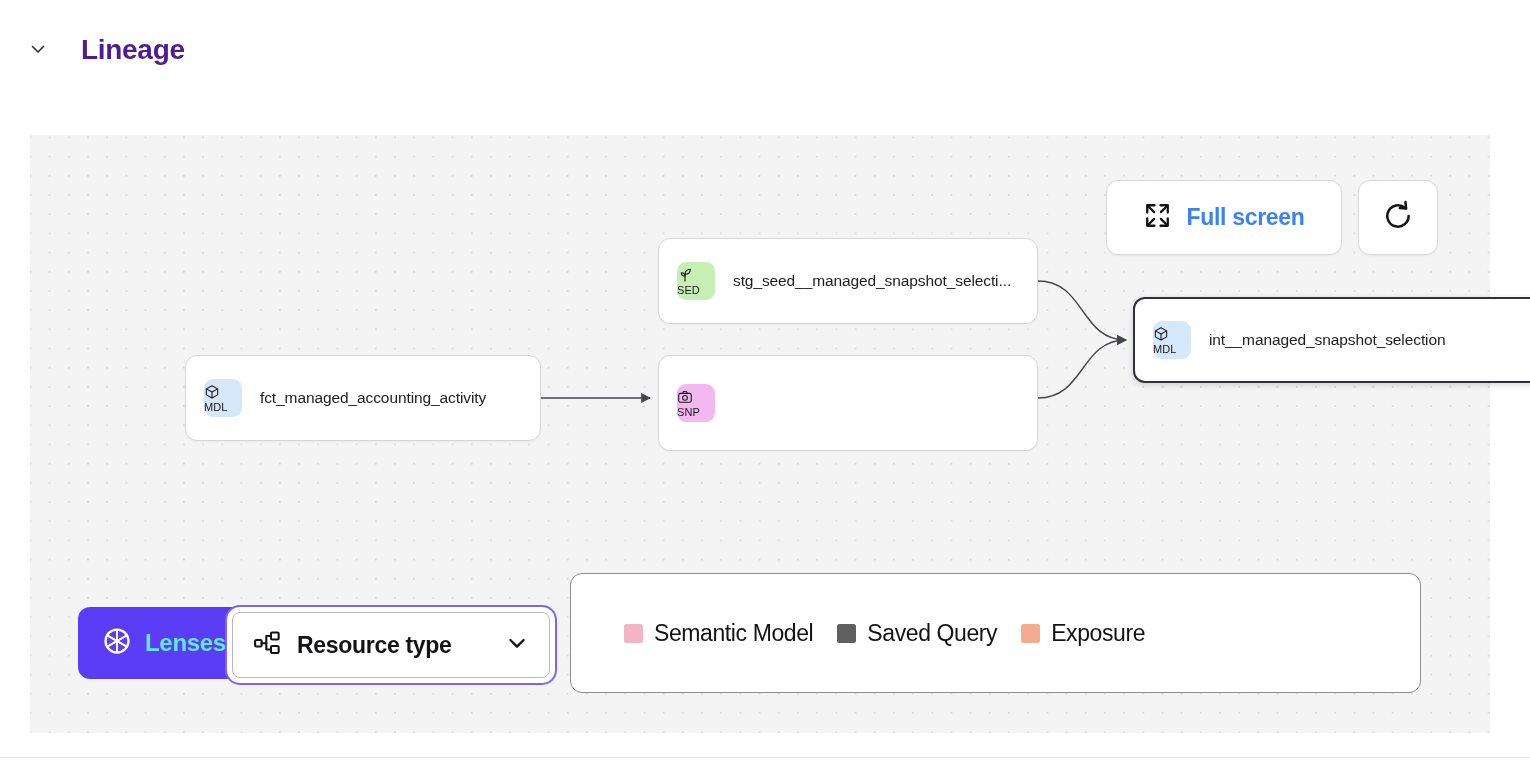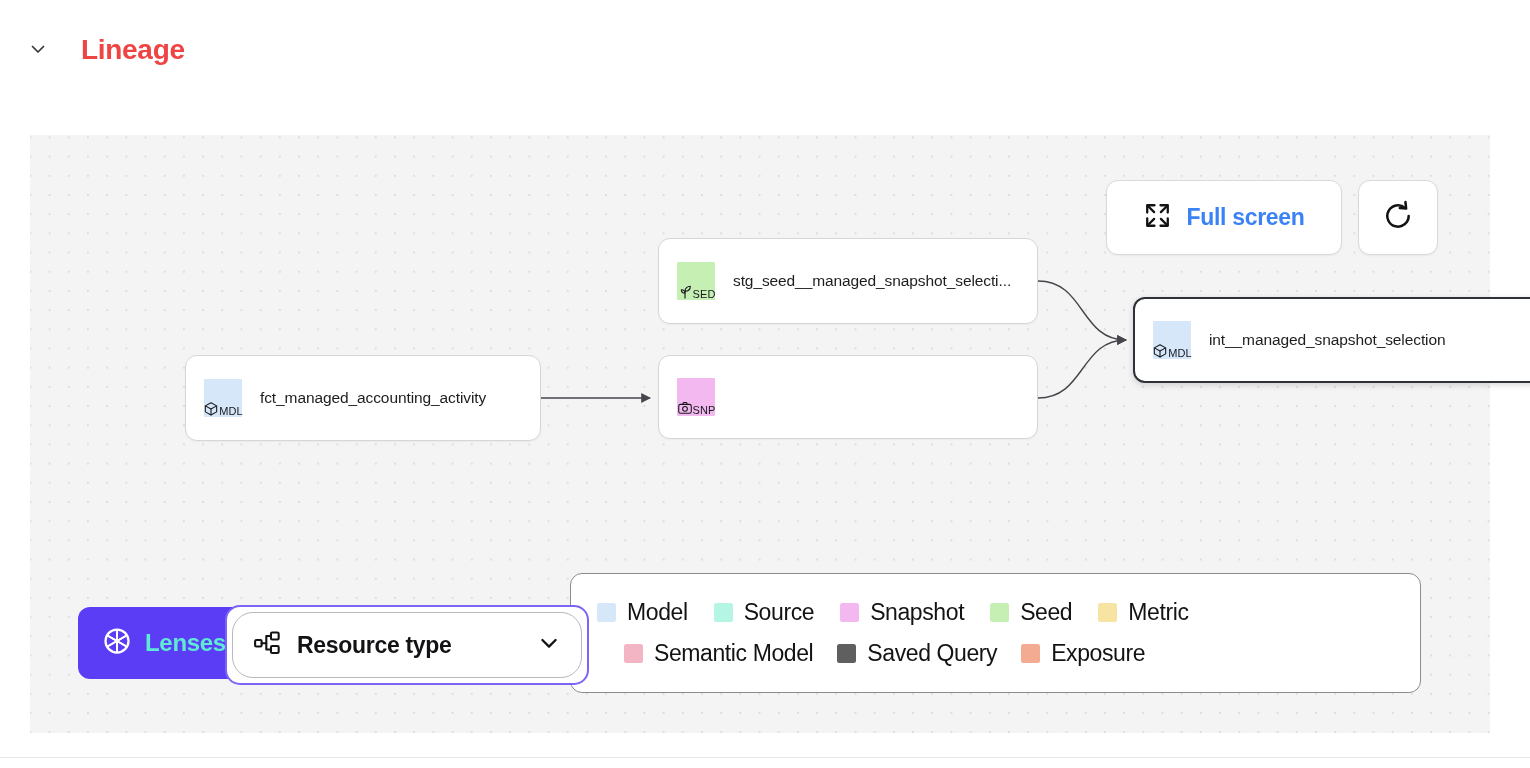--- a/index.html
+++ b/index.html
@@ -18,21 +18,21 @@
   }
   .chevron-btn {
     position: absolute; left: 25px; top: 36px;
     width: 26px; height: 26px;
     display: flex; align-items: center; justify-content: center;
     cursor: pointer;
   }
   .chevron-btn svg { display: block; }
   .section-title {
     position: absolute; left: 81px; top: 33px;
-    font-size: 28px; font-weight: 600; color: #ef4444;
+    font-size: 28px; font-weight: 600; color: #4c1d95;
     letter-spacing: -0.3px; line-height: 34px;
   }
 
   
   .canvas {
     position: absolute;
     left: 30px; top: 135px;
     width: 1460px; height: 598px;
     background-color: #f4f4f4;
     background-image: radial-gradient(circle, #dddddd 1.1px, transparent 1.2px);
@@ -54,43 +54,43 @@
     padding: 0 18px;
     cursor: pointer;
     box-shadow: 0 1px 2px rgba(16,18,24,0.04);
   }
   .node.selected {
     border: 2px solid #2f3138;
     box-shadow: 0 2px 6px rgba(16,18,24,0.16);
   }
   .node-badge {
     width: 38px; height: 38px;
-    border-radius: 1px;
-    display: flex; flex-direction: row;
-    align-items: flex-end; justify-content: center;
+    border-radius: 9px;
+    display: flex; flex-direction: column;
+    align-items: flex-start; justify-content: center;
     flex: 0 0 auto;
     gap: 0px;
   }
   .node-badge svg { display: block; }
   .badge-code {
     font-size: 11px; font-weight: 400; color: #17181c;
     line-height: 12px; margin-top: 1px;
     letter-spacing: 0.1px;
   }
   .node-label {
     margin-left: 18px;
     font-size: 15.5px; color: #1d1d20;
     white-space: nowrap; overflow: hidden; text-overflow: ellipsis;
     letter-spacing: -0.1px;
   }
 
   
   #node-fct   { left: 155px; top: 220px; width: 356px; height: 86px; }
   #node-seed  { left: 628px; top: 103px; width: 380px; height: 86px; }
-  #node-snap  { left: 628px; top: 220px; width: 380px; height: 84px; }
+  #node-snap  { left: 628px; top: 220px; width: 380px; height: 96px; }
   #node-int   { left: 1103px; top: 162px; width: 420px; height: 86px; }
   #node-int .node-label { overflow: visible; }
 
   
   .canvas-btn {
     position: absolute;
     background: #ffffff;
     border: 1px solid #d9d9dc;
     border-radius: 12px;
     display: flex; align-items: center; justify-content: center;
@@ -123,24 +123,24 @@
   }
   .resource-wrap {
     position: absolute; left: 195px; top: 470px;
     padding: 5px;
     border: 2px solid #7d64f7;
     border-radius: 15px;
     background: #ffffff;
     z-index: 4;
   }
   .resource-btn {
-    height: 66px; width: 350px;
+    height: 66px; width: 318px;
     background: #ffffff;
     border: 1px solid #b9b9bd;
-    border-radius: 21px;
+    border-radius: 8px;
     display: flex; align-items: center;
     padding: 0 20px;
     gap: 16px;
     cursor: pointer;
   }
   .resource-label {
     font-size: 23px; font-weight: 600; color: #131316;
     letter-spacing: -0.3px; flex: 1;
   }
 
@@ -311,42 +311,20 @@
       <span class="resource-label">Resource type</span>
       <span>
         <svg width="24" height="24" viewBox="0 0 20 20" fill="none">
           <path d="M4.5 7.5 L10 13 L15.5 7.5" stroke="#131316" stroke-width="1.9" stroke-linecap="round" stroke-linejoin="round"></path>
         </svg>
       </span>
     </div>
   </div>
 
   <div class="legend">
-    <div class="legend-row row1">
-      <div class="legend-item">
-        <span class="legend-swatch" style="background:#d6e7fa;"></span>
-        <span class="legend-text">Model</span>
-      </div>
-      <div class="legend-item">
-        <span class="legend-swatch" style="background:#b5f5e4;"></span>
-        <span class="legend-text">Source</span>
-      </div>
-      <div class="legend-item">
-        <span class="legend-swatch" style="background:#f3b8ef;"></span>
-        <span class="legend-text">Snapshot</span>
-      </div>
-      <div class="legend-item">
-        <span class="legend-swatch" style="background:#c6f0b3;"></span>
-        <span class="legend-text">Seed</span>
-      </div>
-      <div class="legend-item">
-        <span class="legend-swatch" style="background:#f7e3a2;"></span>
-        <span class="legend-text">Metric</span>
-      </div>
-    </div>
     <div class="legend-row row2">
       <div class="legend-item">
         <span class="legend-swatch" style="background:#f3b5c3;"></span>
         <span class="legend-text">Semantic Model</span>
       </div>
       <div class="legend-item">
         <span class="legend-swatch" style="background:#5f5f5f;"></span>
         <span class="legend-text">Saved Query</span>
       </div>
       <div class="legend-item">

